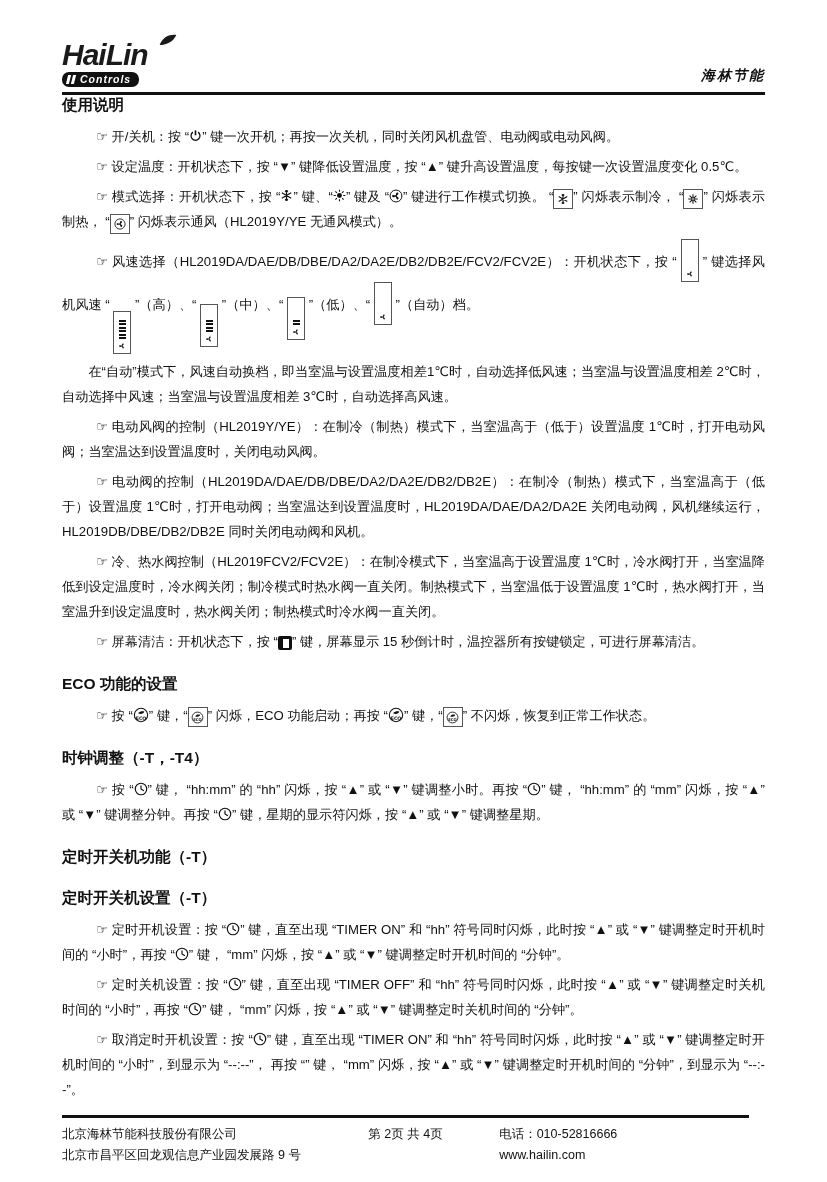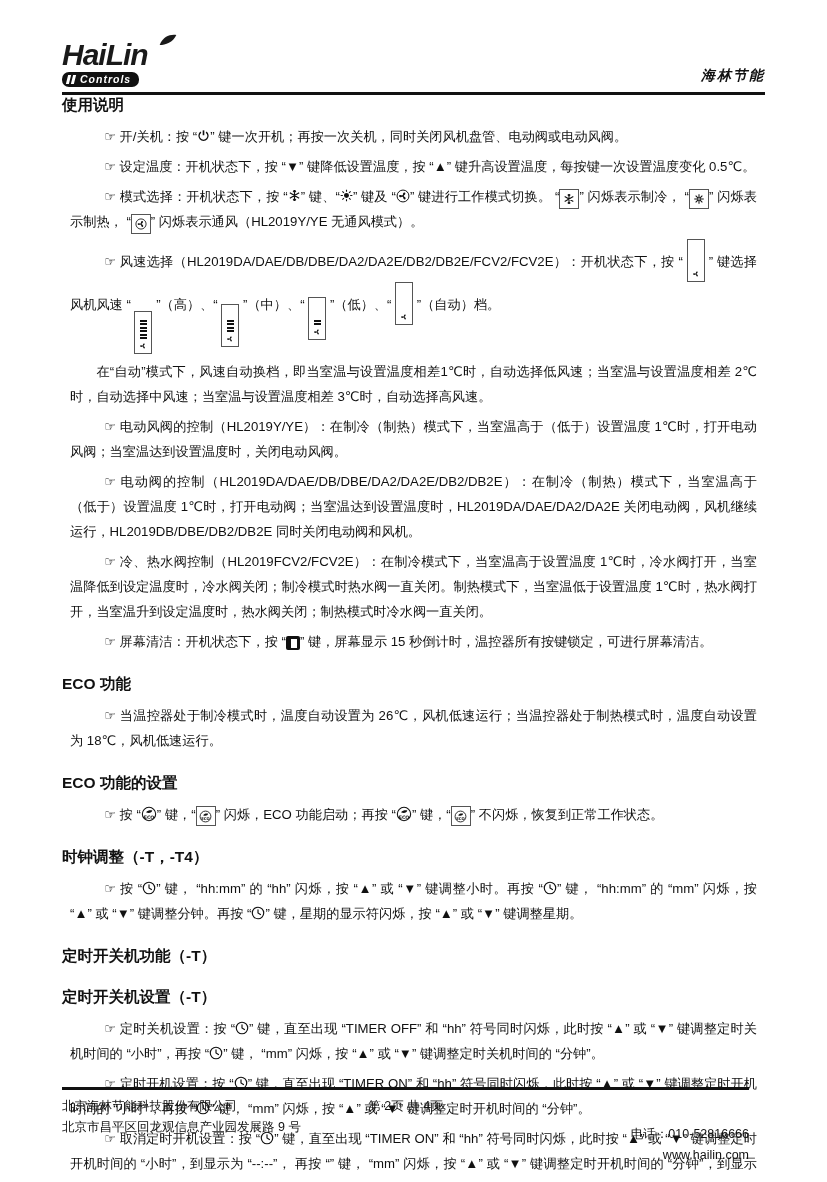--- a/index.html
+++ b/index.html
@@ -12,38 +12,38 @@
   .logo-main{font-size:30px;font-weight:bold;font-style:italic;letter-spacing:-1px;color:#1a1a1a;}
   .leaf{position:absolute;top:-7px;left:96px;}
   .logo-sub{display:inline-flex;align-items:center;background:#111;color:#fff;border-radius:7px;
             font-size:10.5px;font-weight:bold;font-style:italic;padding:2px 8px 2px 5px;margin-top:2px;letter-spacing:1px;}
   .stripes{display:inline-flex;gap:2px;margin-right:5px;}
   .stripes i{display:inline-block;width:3px;height:9px;background:#fff;transform:skewX(-14deg);}
   .brand-right{font-size:14px;font-weight:bold;font-style:italic;letter-spacing:2px;padding-bottom:2px;}
   
   .heading{font-size:15.5px;font-weight:bold;margin:20px 0 8px;}
   section:first-child .heading{margin-top:0;}
-  .para{font-size:13.2px;line-height:25px;text-align:justify;margin:5px 8px;}
+  .para{font-size:13.2px;line-height:25px;text-align:justify;margin:5px 0;}
   .para.bullet{text-indent:2.6em;}
   .para.plain{text-indent:2em;}
   .hand{font-size:13px;}
   
   .icbox{display:inline-flex;align-items:center;justify-content:center;width:18px;height:18px;
          border:1.4px solid #555;background:#fff;vertical-align:-4px;}
   .fanbox{display:inline-flex;flex-direction:column;justify-content:flex-end;align-items:center;gap:1.5px;
           width:16px;height:37px;border:1.4px solid #555;background:#fff;vertical-align:-13px;padding:2px 0 2px;}
   .fanbox .bar{display:block;width:7px;height:2px;background:#111;}
   .scr{display:inline-flex;align-items:center;justify-content:center;width:14px;height:14px;
        background:#111;border-radius:2px;vertical-align:-2px;}
   .scr-w{display:block;width:6px;height:9px;background:#fff;margin-left:3px;}
   
   .ftr{position:absolute;left:62px;right:78px;bottom:16px;border-top:3px solid #111;padding-top:6px;
        display:grid;grid-template-columns:1.2fr .9fr 1.2fr;font-size:12.5px;line-height:21px;}
   .f-center{text-align:center;}
-  .f-right{text-align:right;margin-top:28px;}
+  .f-right{text-align:left;}
 </style>
 </head>
 <body>
 
 <div class="page">
 
   <header class="hdr">
     <div class="logo">
       <span class="leaf">
         <svg width="20" height="14" viewBox="0 0 24 16">
@@ -171,24 +171,20 @@
             </span></span> ”（自动）档。</p>
         <p class="para plain">在“自动”模式下，风速自动换档，即当室温与设置温度相差1℃时，自动选择低风速；当室温与设置温度相差 2℃时，自动选择中风速；当室温与设置温度相差 3℃时，自动选择高风速。</p>
         <p class="para bullet"><span class="hand">☞ </span>电动风阀的控制（HL2019Y/YE）：在制冷（制热）模式下，当室温高于（低于）设置温度 1℃时，打开电动风阀；当室温达到设置温度时，关闭电动风阀。</p>
         <p class="para bullet"><span class="hand">☞ </span>电动阀的控制（HL2019DA/DAE/DB/DBE/DA2/DA2E/DB2/DB2E）：在制冷（制热）模式下，当室温高于（低于）设置温度 1℃时，打开电动阀；当室温达到设置温度时，HL2019DA/DAE/DA2/DA2E 关闭电动阀，风机继续运行，HL2019DB/DBE/DB2/DB2E 同时关闭电动阀和风机。</p>
         <p class="para bullet"><span class="hand">☞ </span>冷、热水阀控制（HL2019FCV2/FCV2E）：在制冷模式下，当室温高于设置温度 1℃时，冷水阀打开，当室温降低到设定温度时，冷水阀关闭；制冷模式时热水阀一直关闭。制热模式下，当室温低于设置温度 1℃时，热水阀打开，当室温升到设定温度时，热水阀关闭；制热模式时冷水阀一直关闭。</p>
         <p class="para bullet"><span class="hand">☞ </span>屏幕清洁：开机状态下，按 “<span><span class="scr">
               <span class="scr-w"></span>
             </span></span>” 键，屏幕显示 15 秒倒计时，温控器所有按键锁定，可进行屏幕清洁。</p>
       </section>
       <section>
-        <h2 class="heading">ECO 功能</h2>
-        <p class="para bullet"><span class="hand">☞ </span>当温控器处于制冷模式时，温度自动设置为 26℃，风机低速运行；当温控器处于制热模式时，温度自动设置为 18℃，风机低速运行。</p>
-      </section>
-      <section>
         <h2 class="heading">ECO 功能的设置</h2>
         <p class="para bullet"><span class="hand">☞ </span>按 “<span><svg viewBox="0 0 24 24" width="16" height="16" style="vertical-align:-3px">
               <circle cx="12" cy="12" r="10" fill="none" stroke="#111" stroke-width="1.6"></circle>
               <path d="M7.5 9.5c3.5-4 7.5-3.5 9.5-2.6-.9 3.2-5 4.6-9.5 2.6z" fill="#111"></path>
               <text x="12" y="19" text-anchor="middle" font-size="7" font-weight="bold" fill="#111" font-family="DejaVu Sans, sans-serif">ECO</text>
             </svg></span>” 键，“<span><span class="icbox">
               <svg viewBox="0 0 24 24" width="13" height="13" style="vertical-align:0px">
                 <circle cx="12" cy="12" r="10" fill="none" stroke="#111" stroke-width="1.6"></circle>
                 <path d="M7.5 9.5c3.5-4 7.5-3.5 9.5-2.6-.9 3.2-5 4.6-9.5 2.6z" fill="#111"></path>
                 <text x="12" y="19" text-anchor="middle" font-size="7" font-weight="bold" fill="#111" font-family="DejaVu Sans, sans-serif">ECO</text>
@@ -216,34 +212,34 @@
             </svg></span>” 键， “hh:mm” 的 “mm” 闪烁，按 “▲” 或 “▼” 键调整分钟。再按 “<span><svg viewBox="0 0 24 24" width="14" height="14" style="vertical-align:-2px">
               <circle cx="12" cy="12" r="9.8" fill="none" stroke="#111" stroke-width="2"></circle>
               <path d="M12 6.5V12l4.2 2.6" stroke="#111" stroke-width="2" fill="none" stroke-linecap="round"></path>
             </svg></span>” 键，星期的显示符闪烁，按 “▲” 或 “▼” 键调整星期。</p>
       </section>
       <section>
         <h2 class="heading">定时开关机功能（-T）</h2>
       </section>
       <section>
         <h2 class="heading">定时开关机设置（-T）</h2>
+        <p class="para bullet"><span class="hand">☞ </span>定时开机设置：按 “<span><svg viewBox="0 0 24 24" width="14" height="14" style="vertical-align:-2px">
+              <circle cx="12" cy="12" r="9.8" fill="none" stroke="#111" stroke-width="2"></circle>
+              <path d="M12 6.5V12l4.2 2.6" stroke="#111" stroke-width="2" fill="none" stroke-linecap="round"></path>
+            </svg></span>” 键，直至出现 “TIMER ON” 和 “hh” 符号同时闪烁，此时按 “▲” 或 “▼” 键调整定时开机时间的 “小时”，再按 “<span><svg viewBox="0 0 24 24" width="14" height="14" style="vertical-align:-2px">
+              <circle cx="12" cy="12" r="9.8" fill="none" stroke="#111" stroke-width="2"></circle>
+              <path d="M12 6.5V12l4.2 2.6" stroke="#111" stroke-width="2" fill="none" stroke-linecap="round"></path>
+            </svg></span>” 键， “mm” 闪烁，按 “▲” 或 “▼” 键调整定时开机时间的 “分钟”。</p>
         <p class="para bullet"><span class="hand">☞ </span>定时关机设置：按 “<span><svg viewBox="0 0 24 24" width="14" height="14" style="vertical-align:-2px">
               <circle cx="12" cy="12" r="9.8" fill="none" stroke="#111" stroke-width="2"></circle>
               <path d="M12 6.5V12l4.2 2.6" stroke="#111" stroke-width="2" fill="none" stroke-linecap="round"></path>
             </svg></span>” 键，直至出现 “TIMER OFF” 和 “hh” 符号同时闪烁，此时按 “▲” 或 “▼” 键调整定时关机时间的 “小时”，再按 “<span><svg viewBox="0 0 24 24" width="14" height="14" style="vertical-align:-2px">
               <circle cx="12" cy="12" r="9.8" fill="none" stroke="#111" stroke-width="2"></circle>
               <path d="M12 6.5V12l4.2 2.6" stroke="#111" stroke-width="2" fill="none" stroke-linecap="round"></path>
             </svg></span>” 键， “mm” 闪烁，按 “▲” 或 “▼” 键调整定时关机时间的 “分钟”。</p>
-        <p class="para bullet"><span class="hand">☞ </span>定时开机设置：按 “<span><svg viewBox="0 0 24 24" width="14" height="14" style="vertical-align:-2px">
-              <circle cx="12" cy="12" r="9.8" fill="none" stroke="#111" stroke-width="2"></circle>
-              <path d="M12 6.5V12l4.2 2.6" stroke="#111" stroke-width="2" fill="none" stroke-linecap="round"></path>
-            </svg></span>” 键，直至出现 “TIMER ON” 和 “hh” 符号同时闪烁，此时按 “▲” 或 “▼” 键调整定时开机时间的 “小时”，再按 “<span><svg viewBox="0 0 24 24" width="14" height="14" style="vertical-align:-2px">
-              <circle cx="12" cy="12" r="9.8" fill="none" stroke="#111" stroke-width="2"></circle>
-              <path d="M12 6.5V12l4.2 2.6" stroke="#111" stroke-width="2" fill="none" stroke-linecap="round"></path>
-            </svg></span>” 键， “mm” 闪烁，按 “▲” 或 “▼” 键调整定时开机时间的 “分钟”。</p>
         <p class="para bullet"><span class="hand">☞ </span>取消定时开机设置：按 “<span><svg viewBox="0 0 24 24" width="14" height="14" style="vertical-align:-2px">
               <circle cx="12" cy="12" r="9.8" fill="none" stroke="#111" stroke-width="2"></circle>
               <path d="M12 6.5V12l4.2 2.6" stroke="#111" stroke-width="2" fill="none" stroke-linecap="round"></path>
             </svg></span>” 键，直至出现 “TIMER ON” 和 “hh” 符号同时闪烁，此时按 “▲” 或 “▼” 键调整定时开机时间的 “小时”，到显示为 “--:--”， 再按 “” 键， “mm” 闪烁，按 “▲” 或 “▼” 键调整定时开机时间的 “分钟”，到显示为 “--:--”。</p>
       </section>
     </main>
 
   <footer class="ftr">
     <div class="f-left">
       <div>北京海林节能科技股份有限公司</div>

